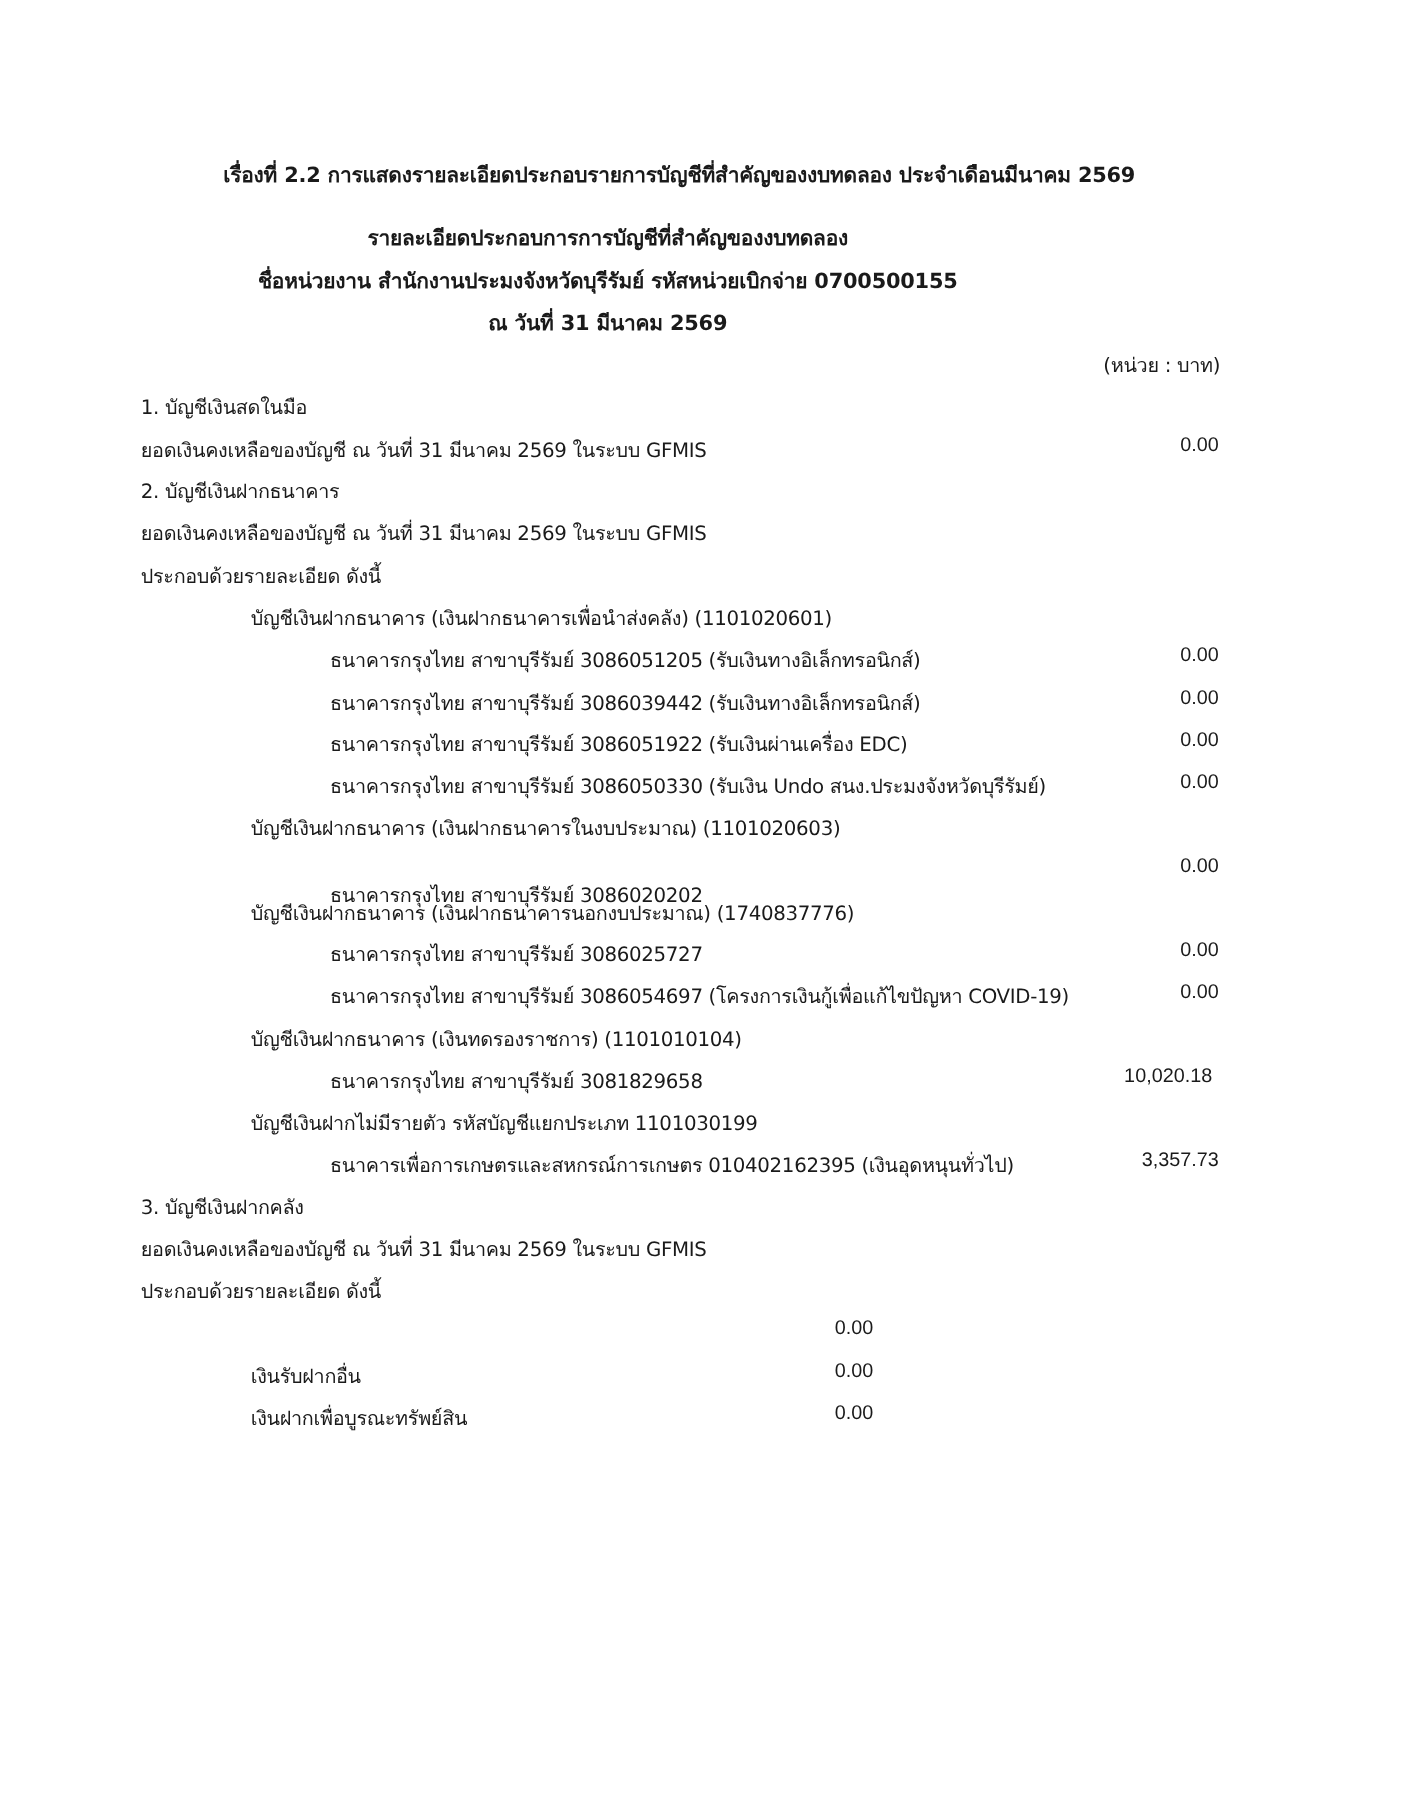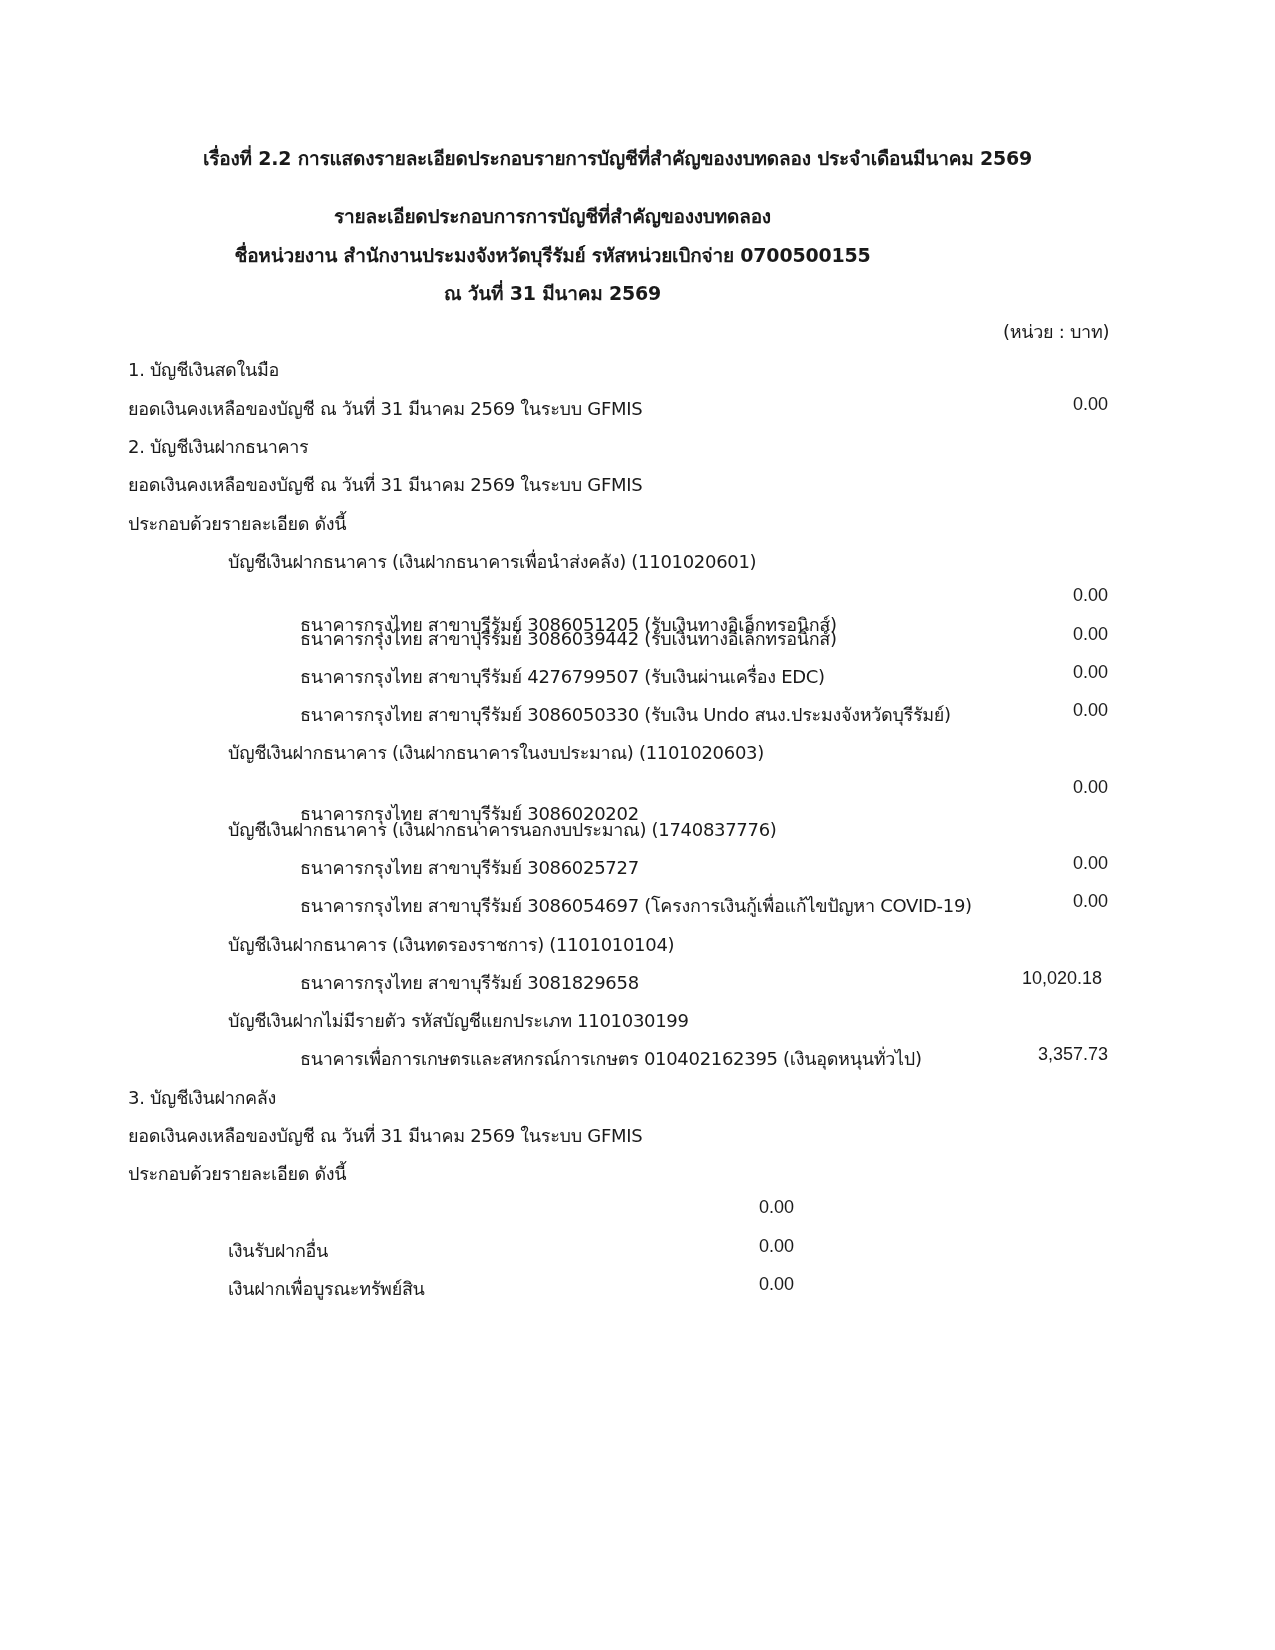--- a/index.html
+++ b/index.html
@@ -39,25 +39,25 @@
 
   <div class="line" style="top:355px; left:128px;">1. บัญชีเงินสดในมือ</div>
   <div class="line" style="top:394px; left:128px;">ยอดเงินคงเหลือของบัญชี ณ วันที่ 31 มีนาคม 2569  ในระบบ GFMIS</div>
   <div class="amt" style="top:394px; left:948px;">0.00</div>
 
   <div class="line" style="top:432px; left:128px;">2. บัญชีเงินฝากธนาคาร</div>
   <div class="line" style="top:470px; left:128px;">ยอดเงินคงเหลือของบัญชี ณ วันที่ 31 มีนาคม 2569  ในระบบ GFMIS</div>
   <div class="line" style="top:509px; left:128px;">ประกอบด้วยรายละเอียด ดังนี้</div>
 
   <div class="line" style="top:547px; left:228px;">บัญชีเงินฝากธนาคาร (เงินฝากธนาคารเพื่อนำส่งคลัง) (1101020601)</div>
-  <div class="line" style="top:610px; left:300px;text-align:center;">ธนาคารกรุงไทย สาขาบุรีรัมย์ 3086051205  (รับเงินทางอิเล็กทรอนิกส์)</div>
+  <div class="line" style="top:585px; left:300px;text-align:center;">ธนาคารกรุงไทย สาขาบุรีรัมย์ 3086051205  (รับเงินทางอิเล็กทรอนิกส์)</div>
   <div class="amt" style="top:585px; left:948px;">0.00</div>
   <div class="line" style="top:624px; left:300px;">ธนาคารกรุงไทย สาขาบุรีรัมย์ 3086039442 (รับเงินทางอิเล็กทรอนิกส์)</div>
   <div class="amt" style="top:624px; left:948px;">0.00</div>
-  <div class="line" style="top:662px; left:300px;">ธนาคารกรุงไทย สาขาบุรีรัมย์ 4276799507 (รับเงินผ่านเครื่อง EDC)</div>
+  <div class="line" style="top:662px; left:300px;">ธนาคารกรุงไทย สาขาบุรีรัมย์ 3086051922 (รับเงินผ่านเครื่อง EDC)</div>
   <div class="amt" style="top:662px; left:948px;">0.00</div>
   <div class="line" style="top:700px; left:300px;">ธนาคารกรุงไทย สาขาบุรีรัมย์ 3086050330 (รับเงิน Undo สนง.ประมงจังหวัดบุรีรัมย์)</div>
   <div class="amt" style="top:700px; left:948px;">0.00</div>
 
   <div class="line" style="top:738px; left:228px;">บัญชีเงินฝากธนาคาร (เงินฝากธนาคารในงบประมาณ) (1101020603)</div>
   <div class="line" style="top:763px; left:300px;margin-top:36px;">ธนาคารกรุงไทย สาขาบุรีรัมย์ 3086020202</div>
   <div class="amt" style="top:777px; left:948px;">0.00</div>
 
   <div class="line" style="top:815px; left:228px;">บัญชีเงินฝากธนาคาร (เงินฝากธนาคารนอกงบประมาณ) (1740837776)</div>
   <div class="line" style="top:853px; left:300px;">ธนาคารกรุงไทย สาขาบุรีรัมย์ 3086025727</div>

